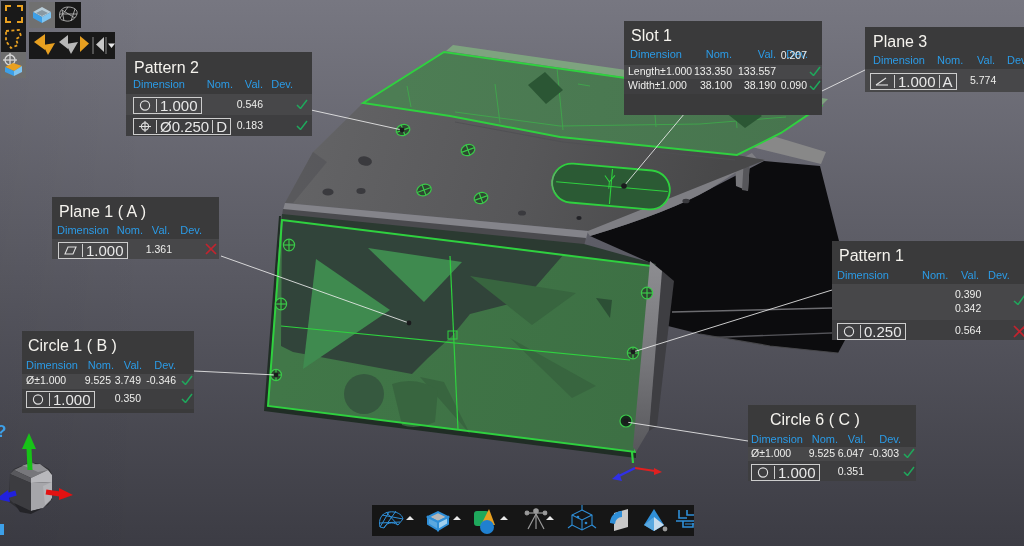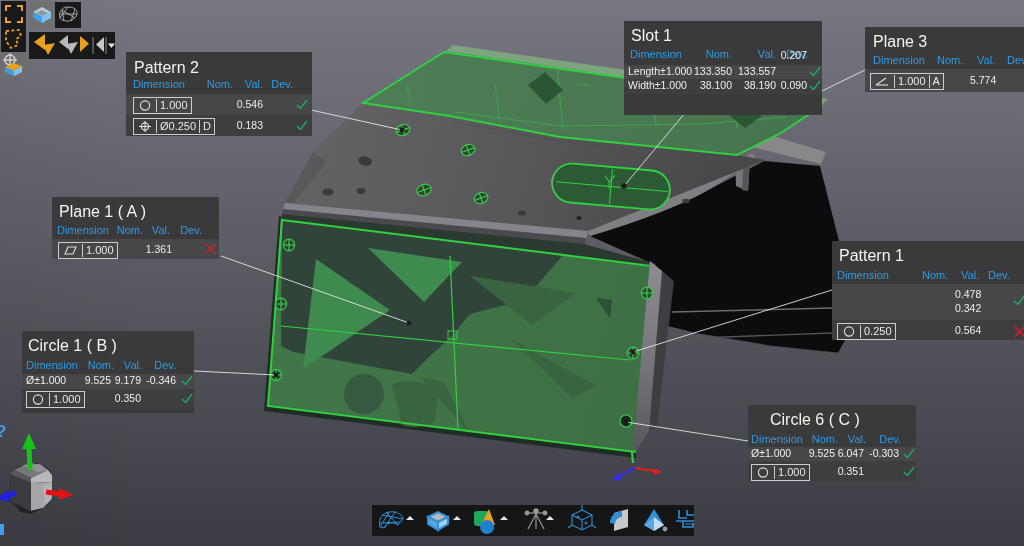--- a/index.html
+++ b/index.html
@@ -8,21 +8,21 @@
     background:linear-gradient(180deg,rgb(119,119,129) 0%,rgb(60,60,68) 100%);}
   #shade{position:absolute;left:0;top:0;width:1024px;height:546px;
     background:linear-gradient(90deg,rgba(0,0,0,0.04) 0%,rgba(0,0,0,0.0) 15%);}
   .tbl{position:absolute;background:#3a3a3b;color:#f2f2f2;font-size:12px;}
   .tbl .title{color:#f5f3ee;font-size:16px;line-height:17px;}
   .hdr{color:#2b9be6;font-weight:normal;font-size:11px;position:absolute;}
   .cell{position:absolute;font-size:10.5px;color:#eeeeec;text-align:right;}
   .rowlight{position:absolute;background:#474749;left:0;right:0;}
   .rowdark{position:absolute;background:#3e3e40;left:0;right:0;}
   .fcf{position:absolute;border:1px solid #cdcdcd;color:#e8e8e8;display:flex;align-items:center;}
-  .fcf .seg{border-left:1px solid #cdcdcd;padding:0 3px;font-size:11px;line-height:13px;white-space:nowrap;}
+  .fcf .seg{border-left:1px solid #cdcdcd;padding:0 3px;font-size:15px;line-height:13px;white-space:nowrap;}
   .fcf .sym{padding:0 4px;border-left:none;display:flex;align-items:center;}
   .ttl{position:absolute;}
 </style>
 </head>
 <body>
 <div id="stage">
   <div id="shade"></div>
   <svg id="model" width="1024" height="546" viewBox="0 0 1024 546" style="position:absolute;left:0;top:0">
     <defs>
       <linearGradient id="gtop" x1="300" y1="120" x2="700" y2="240" gradientUnits="userSpaceOnUse">
@@ -324,21 +324,21 @@
   <div class="tbl" style="left:22px;top:331px;width:172px;height:82px">
     <div class="rowlight" style="top:43px;height:15px"></div>
     <div class="rowdark" style="top:58px;height:20px"></div>
     <div class="title ttl" style="left:6px;top:6px">Circle 1 ( B )</div>
     <div class="hdr" style="left:4px;top:28px">Dimension</div>
     <div class="hdr" style="right:80px;top:28px">Nom.</div>
     <div class="hdr" style="right:52px;top:28px">Val.</div>
     <div class="hdr" style="right:18px;top:28px">Dev.</div>
     <div class="cell" style="left:4px;top:43px;text-align:left">Ø±1.000</div>
     <div class="cell" style="right:83px;top:43px">9.525</div>
-    <div class="cell" style="right:53px;top:43px">9.179</div>
+    <div class="cell" style="right:53px;top:43px">3.749</div>
     <div class="cell" style="right:18px;top:43px">-0.346</div>
     <svg class="ttl" style="right:1px;top:44px" width="12" height="10">
         <polyline points="1,6 4.5,9.5 11,1" stroke="#1fa85c" stroke-width="1.5" fill="none"></polyline>
       </svg>
     <div class="fcf" style="left:4px;top:60px;height:15px">
       <span class="seg sym">
           <svg width="14" height="11">
             <circle cx="7" cy="5.5" r="4.6" fill="none" stroke="#e0e0e0" stroke-width="1.1"></circle>
           </svg>
         </span>
@@ -351,21 +351,21 @@
   </div>
 
   <div class="tbl" style="left:832px;top:241px;width:200px;height:99px">
     <div class="rowlight" style="top:43px;height:36px"></div>
     <div class="rowdark" style="top:79px;height:20px"></div>
     <div class="title ttl" style="left:7px;top:6px">Pattern 1</div>
     <div class="hdr" style="left:5px;top:28px">Dimension</div>
     <div class="hdr" style="left:90px;top:28px">Nom.</div>
     <div class="hdr" style="left:129px;top:28px">Val.</div>
     <div class="hdr" style="left:156px;top:28px">Dev.</div>
-    <div class="cell" style="left:123px;top:47px;text-align:left">0.478</div>
+    <div class="cell" style="left:123px;top:47px;text-align:left">0.390</div>
     <div class="cell" style="left:123px;top:61px;text-align:left">0.342</div>
     <svg class="ttl" style="left:181px;top:53px" width="13" height="11">
         <polyline points="1,7 5,10.5 12,1" stroke="#1fa85c" stroke-width="1.5" fill="none"></polyline>
       </svg>
     <div class="fcf" style="left:5px;top:82px;height:15px">
       <span class="seg sym">
           <svg width="14" height="11">
             <circle cx="7" cy="5.5" r="4.6" fill="none" stroke="#e0e0e0" stroke-width="1.1"></circle>
           </svg>
         </span>

